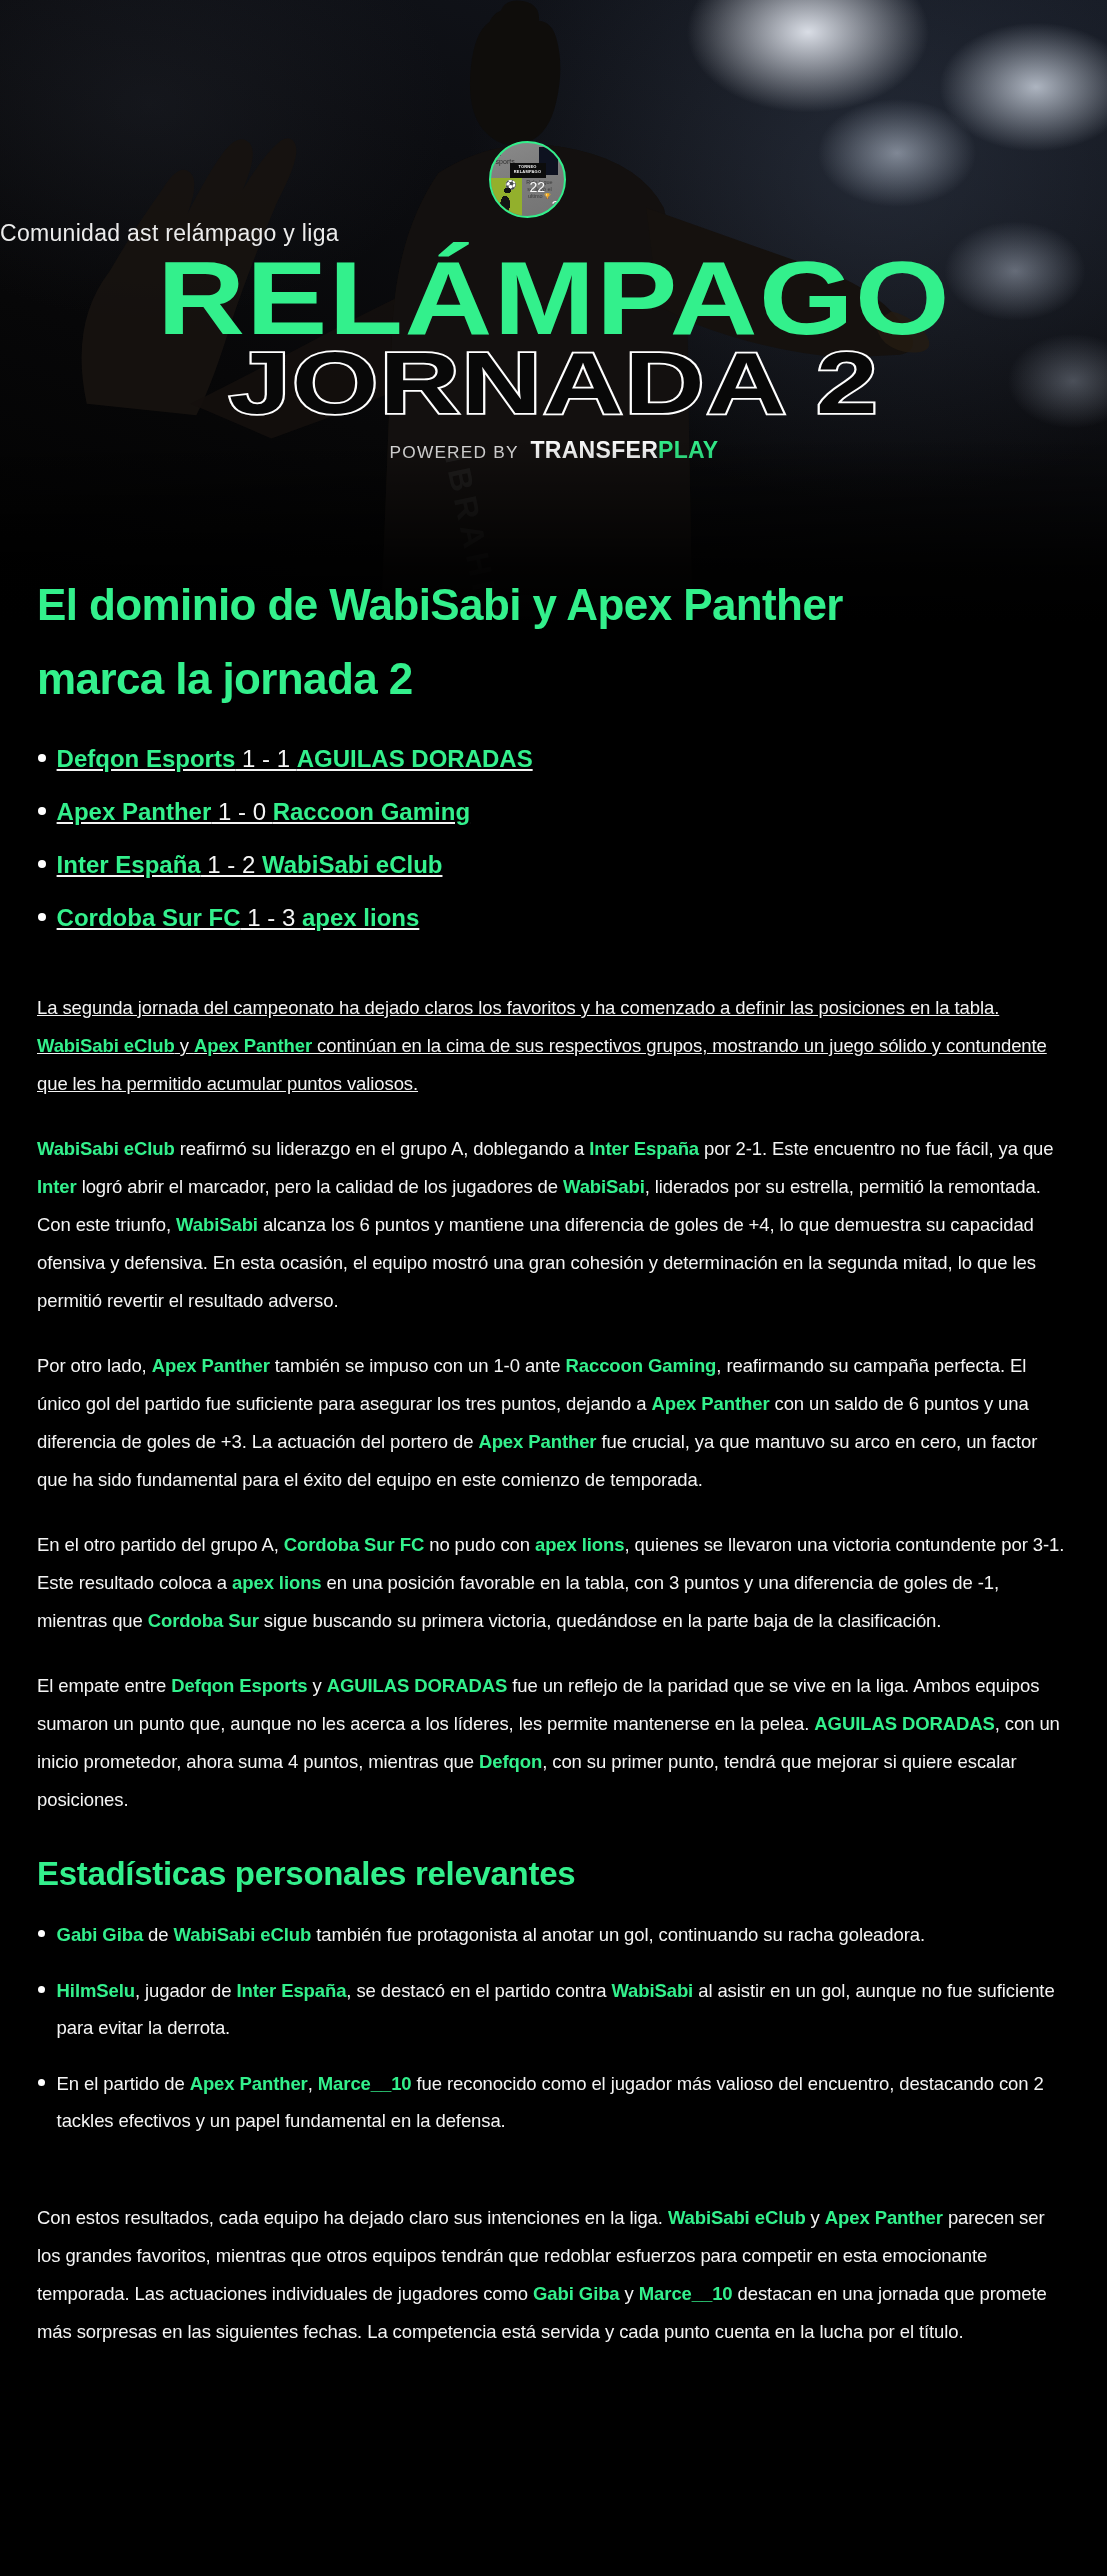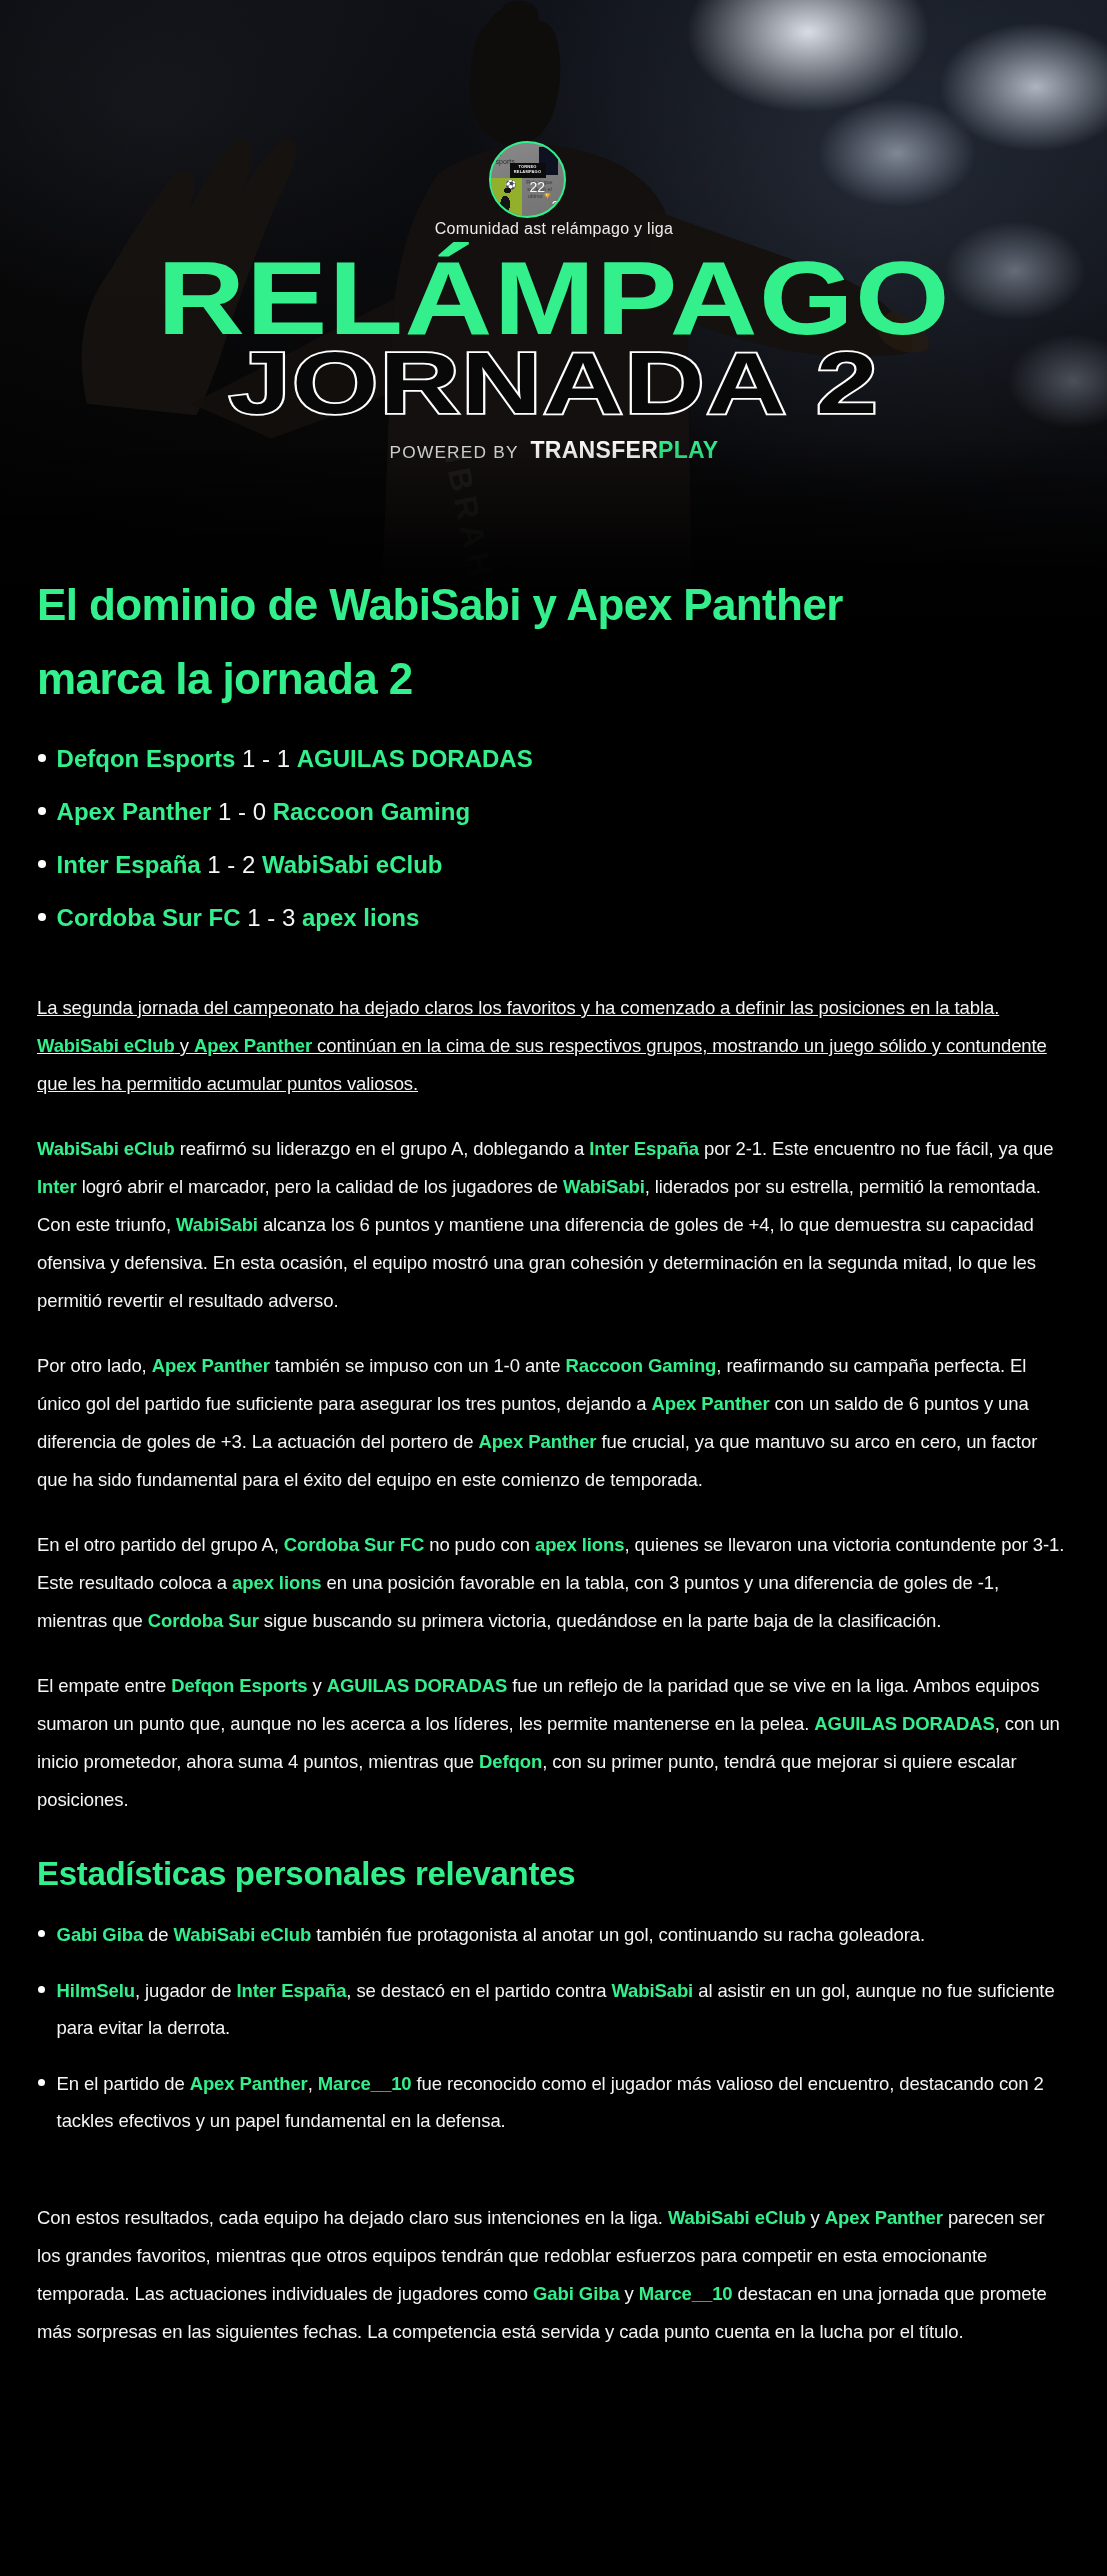--- a/index.html
+++ b/index.html
@@ -39,22 +39,22 @@
   .badge .b-gl { position:absolute; left:0; bottom:0; width:31px; height:38px; background:#93b02c; }
   .badge .b-gl .ball { position:absolute; left:14px; top:1.2px; font-size:9.2px; }
   .badge .b-gl .player-shape { position:absolute; left:4.6px; top:9.2px; width:19.6px; height:29px;
     background:radial-gradient(ellipse 5.8px 4.6px at 11.5px 3.5px,#111 60%,rgba(0,0,0,0) 61%),
                radial-gradient(ellipse 8px 14px at 9.2px 17.3px,#141414 60%,rgba(0,0,0,0) 61%); }
   .badge .b-role { position:absolute; left:33px; top:36px; width:31px; font-size:5.5px; line-height:7px;
     color:#3a3a3a; text-align:center; }
   .badge .b-num { position:absolute; right:19px; top:36px; font-size:14px; color:#fafafa; }
   .badge .b-num2 { position:absolute; right:4.6px; top:55px; font-size:14px; color:#fafafa; }
 
-  .community { position:absolute; left:0; top:220px; width:100%; text-align:center;
-    font-size:16px; color:#ececec; letter-spacing:0.3px; }
+  .community { position:absolute; left:0; top:220px; width:100%; 
+    font-size:23px; color:#ececec; letter-spacing:0.3px; }
   .hero-title { position:absolute; left:0; top:247px; width:100%; text-align:center;
     font-size:103px; line-height:103px; font-weight:bold; color:var(--accent);
     letter-spacing:1.2px; transform:scaleX(1.18); transform-origin:50% 50%; white-space:nowrap; }
   .hero-sub { position:absolute; left:0; top:339px; width:100%; text-align:center;
     font-size:88px; line-height:88px; font-weight:bold; color:#080808;
     -webkit-text-stroke:3.5px #ffffff; paint-order:stroke fill;
     transform:scaleX(1.26); transform-origin:50% 50%; white-space:nowrap; letter-spacing:1.2px; }
   .powered { position:absolute; left:0; top:437px; width:100%; text-align:center; white-space:nowrap; }
   .powered .pb-label { font-size:17.3px; color:#e0e0e0; letter-spacing:1.2px; vertical-align:baseline; }
   .powered .pb-transfer { font-size:23px; font-weight:bold; color:#ffffff; margin-left:9.2px; letter-spacing:0.3px; }
@@ -65,21 +65,21 @@
   .article-title { margin-top:-55px; max-width:935px; font-size:44px; line-height:74px;
     font-weight:bold; color:var(--accent); letter-spacing:-0.6px; }
   h2.section-heading { margin-top:36px; font-size:33px; line-height:37px; font-weight:bold;
     color:var(--accent); letter-spacing:-0.3px; }
   .para { margin-top:27px; max-width:1050px; font-size:18.5px; line-height:38px; font-weight:400;
     color:#f4f4f4; letter-spacing:-0.1px; }
   .para:first-of-type { margin-top:0;text-decoration:underline; }
   .hl { color:var(--accent); font-weight:bold; }
   ul.results { list-style:none; margin-top:28px; }
   ul.results li { position:relative; padding-left:19.6px; font-size:24px; line-height:29px;
-    margin-bottom:24px; color:#f5f5f5; }
+    margin-bottom:24px; color:#f5f5f5;text-decoration:underline; }
   ul.results li::before { content:""; position:absolute; left:1.2px; top:10.4px; width:8px; height:8px;
     border-radius:50%; background:#fff; }
   ul.results .score { font-weight:400; color:#f5f5f5; }
   ul.stats { list-style:none; margin-top:24px; }
   ul.stats li { position:relative; padding-left:19.6px; max-width:1050px; font-size:18.5px; line-height:37px;
     margin-bottom:19px; color:#f4f4f4; letter-spacing:-0.1px; }
   ul.stats li::before { content:""; position:absolute; left:1.2px; top:14.4px; width:7px; height:7px;
     border-radius:50%; background:#fff; }
   .gap-after-results { height:33px; }
   .gap-before-final { height:14px; }

